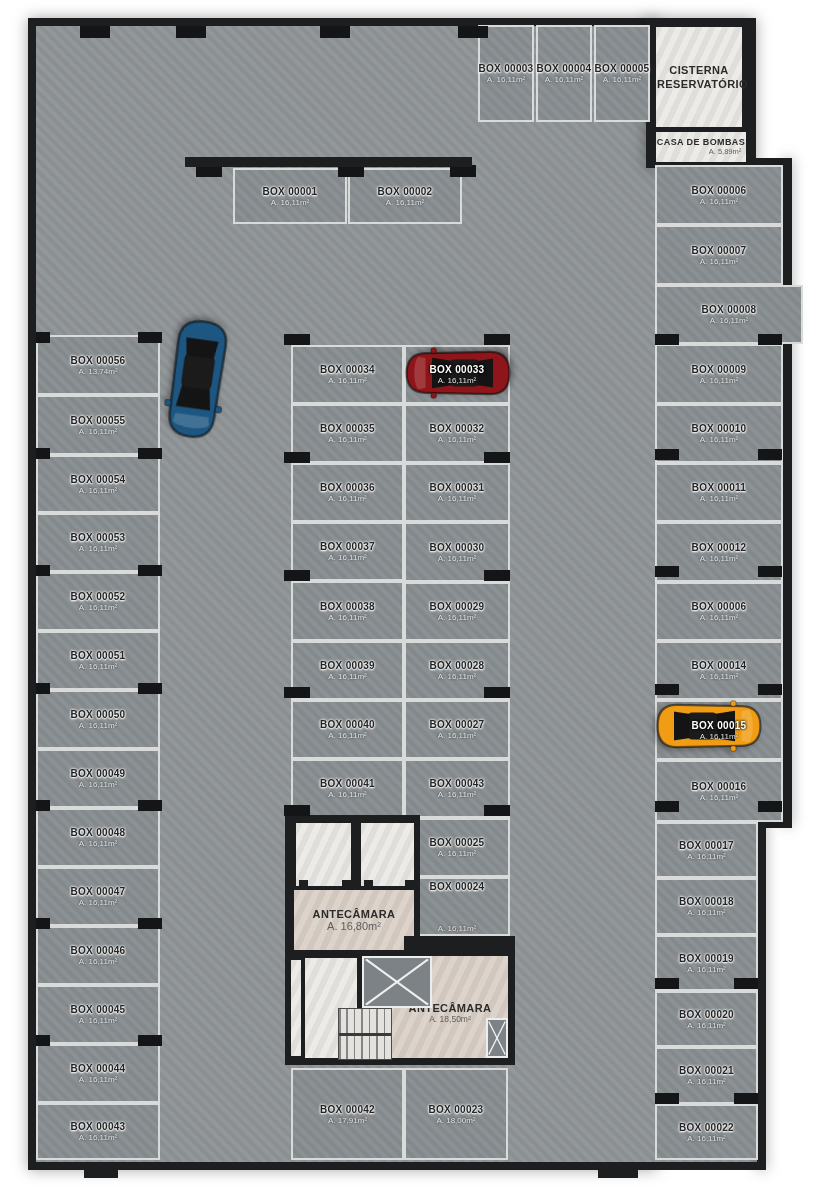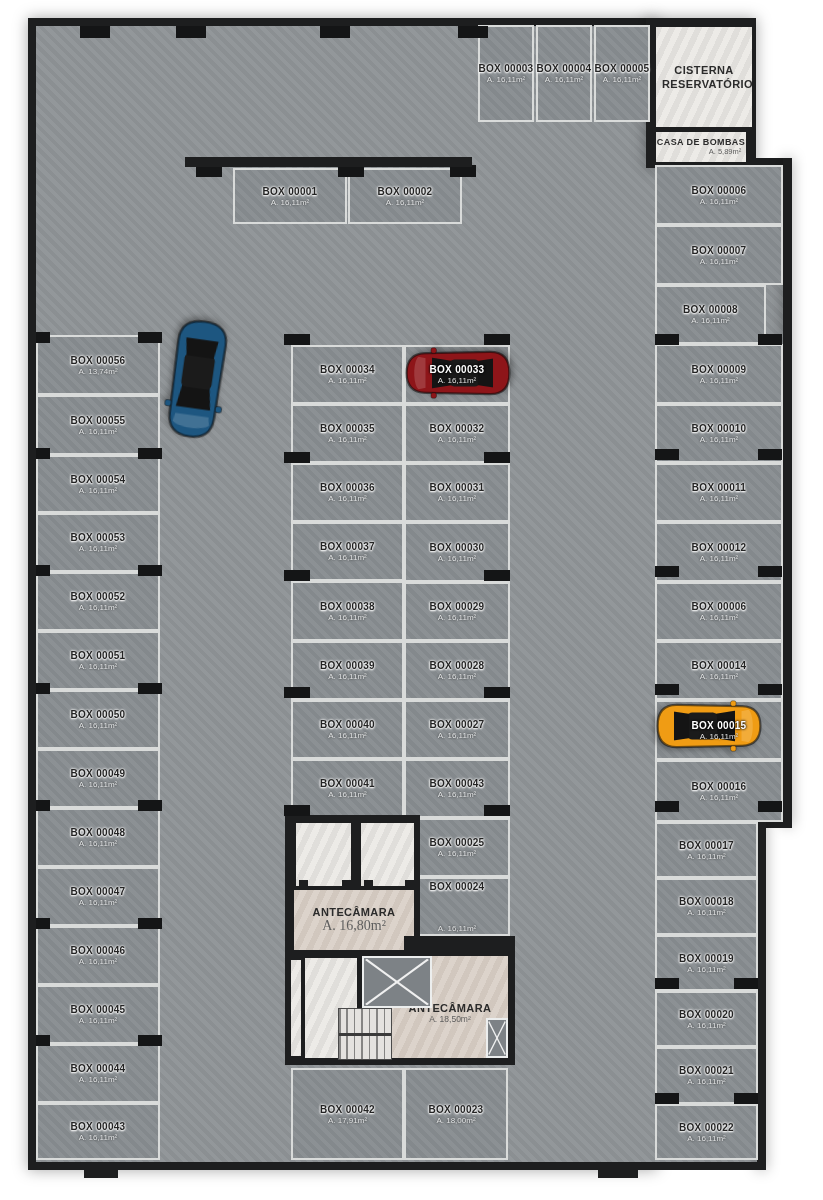--- a/index.html
+++ b/index.html
@@ -40,21 +40,21 @@
 </head>
 <body>
 
 <div class="canvas" id="plan">
 
   <div class="blk shadowed" style="left:28px;top:18px;width:629px;height:1152px;"></div>
 
   <div class="floor" style="left:36px;top:26px;width:621px;height:1136px;"></div>
 
   <div class="blk shadowed" style="left:646px;top:18px;width:110px;height:150px;"></div>
-  <div class="room light" style="left:656px;top:27px;width:96px;height:100px;">
+  <div class="room light" style="left:656px;top:27px;width:86px;height:100px;">
     <div class="rname" style="font-size:11px;line-height:1.3;max-width:84px;">CISTERNA RESERVATÓRIO</div>
   </div>
   <div class="room light" style="left:656px;top:132px;width:90px;height:30px;">
     <div class="rname" style="font-size:9px;line-height:1.1;">CASA DE BOMBAS</div>
     <div class="rarea" style="font-size:7.5px;margin-left:48px;">A. 5,89m²</div>
   </div>
 
   <div class="floor" style="left:655px;top:166px;width:130px;height:654px;"></div>
   <div class="floor" style="left:655px;top:818px;width:104px;height:344px;"></div>
 
@@ -73,21 +73,21 @@
 
   <div class="blk" style="left:285px;top:815px;width:135px;height:140px;z-index:2;"></div>
   <div class="room light" style="left:296px;top:823px;width:55px;height:63px;"></div>
   <div class="room light" style="left:361px;top:823px;width:53px;height:63px;"></div>
   <div class="wallbar" style="left:299px;top:880px;width:9px;height:8px;"></div>
   <div class="wallbar" style="left:342px;top:880px;width:9px;height:8px;"></div>
   <div class="wallbar" style="left:364px;top:880px;width:9px;height:8px;"></div>
   <div class="wallbar" style="left:405px;top:880px;width:9px;height:8px;"></div>
   <div class="room beige" style="left:294px;top:890px;width:120px;height:60px;">
     <div class="rname" style="font-size:11px;">ANTECÂMARA</div>
-    <div class="rarea" style="font-size:14px;font-family:Liberation Serif, serif;">A. 16,80m²</div>
+    <div class="rarea" style="font-size:11px;">A. 16,80m²</div>
   </div>
 
   <div class="blk" style="left:285px;top:950px;width:230px;height:115px;z-index:2;"></div>
   <div class="room light" style="left:291px;top:960px;width:10px;height:96px;"></div>
   <div class="room light" style="left:305px;top:958px;width:52px;height:100px;"></div>
   <div class="room beige" style="left:392px;top:956px;width:116px;height:102px;padding-top:46px;justify-content:flex-start;">
     <div class="rname" style="font-size:11px;">ANTECÂMARA</div>
     <div class="rarea" style="font-size:8.5px;">A. 18,50m²</div>
   </div>
   <div class="stairs" style="left:338px;top:1008px;width:54px;height:52px;">
@@ -127,21 +127,21 @@
       <div class="bar">A. 16,11m²</div>
     </div>
     <div class="stall" style="left: 655px; top: 165px; width: 128px; height: 60px;">
       <div class="bid">BOX 00006</div>
       <div class="bar">A. 16,11m²</div>
     </div>
     <div class="stall" style="left: 655px; top: 225px; width: 128px; height: 60px;">
       <div class="bid">BOX 00007</div>
       <div class="bar">A. 16,11m²</div>
     </div>
-    <div class="stall" style="left: 655px; top: 285px; width: 111px; height: 59px;">
+    <div class="stall" style="left: 655px; top: 285px; width: 148px; height: 59px;">
       <div class="bid">BOX 00008</div>
       <div class="bar">A. 16,11m²</div>
     </div>
     <div class="stall" style="left: 655px; top: 344px; width: 128px; height: 60px;">
       <div class="bid">BOX 00009</div>
       <div class="bar">A. 16,11m²</div>
     </div>
     <div class="stall" style="left: 655px; top: 404px; width: 128px; height: 59px;">
       <div class="bid">BOX 00010</div>
       <div class="bar">A. 16,11m²</div>

